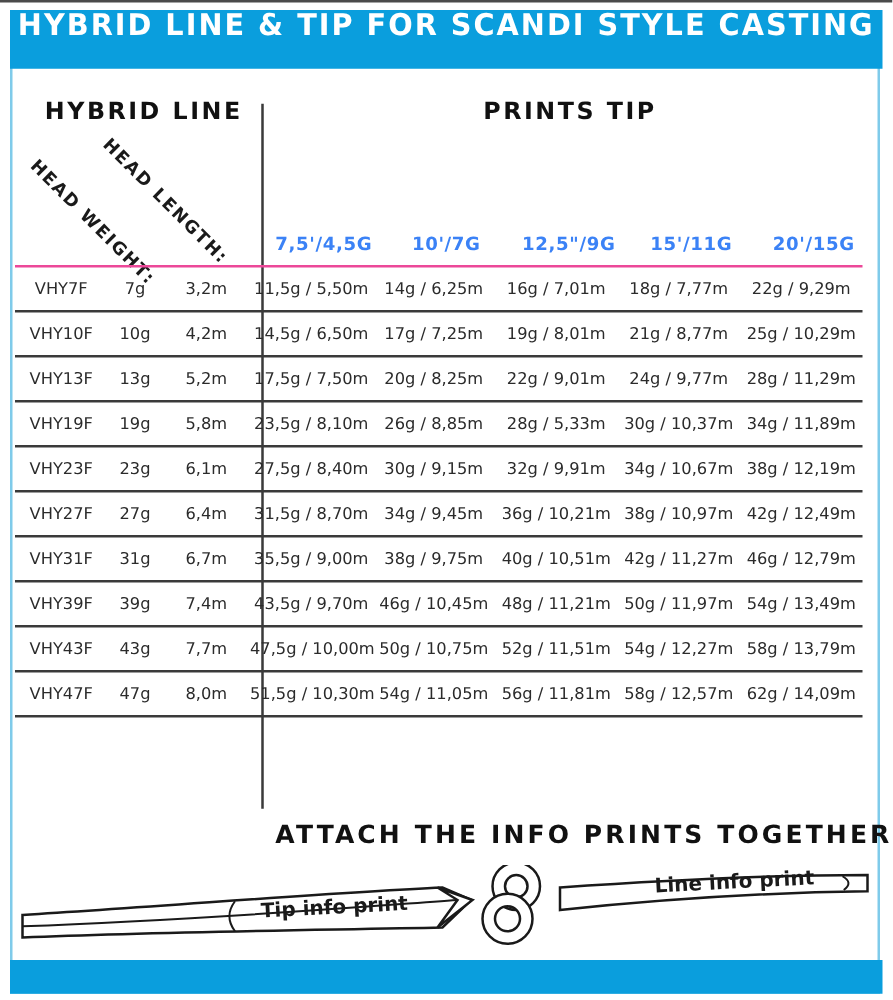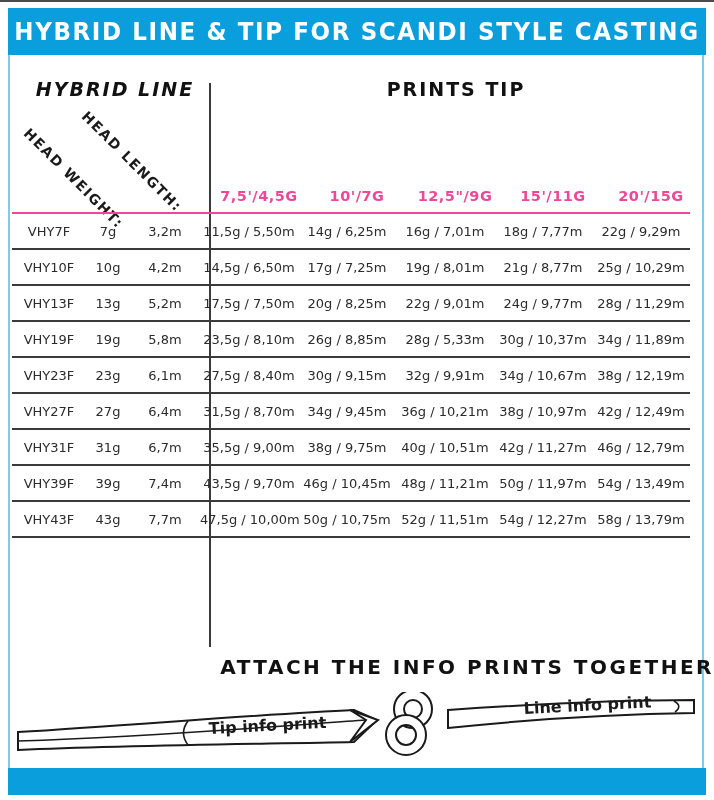--- a/index.html
+++ b/index.html
@@ -1,29 +1,29 @@
 <!DOCTYPE html>
 <html><head>
 <meta charset="utf-8">
 <style>
   html,body{margin:0;padding:0;background:#ffffff;}
   body{width:714px;height:800px;position:relative;font-family:"DejaVu Sans","Liberation Sans",sans-serif;overflow:hidden;}
   .top-edge{position:absolute;left:0;top:0;width:714px;height:2px;background:#4a4a4a;}
   .frame{position:absolute;left:8px;top:8px;width:696px;height:787px;border:2px solid #7fcbea;box-sizing:border-box;background:#ffffff;}
-  .banner{position:absolute;left:8px;top:8px;width:698px;height:47px;background:#0a9edd;display:flex;align-items:center;justify-content:center;}
+  .banner{position:absolute;left:8px;top:8px;width:698px;height:47px;background:#0a9edd;display:flex;align-items:flex-start;justify-content:center;}
   .banner-title{color:#ffffff;font-weight:bold;font-size:23px;letter-spacing:1.6px;white-space:nowrap;transform:scaleY(1.04);}
   .section-header{position:absolute;top:78px;font-weight:bold;font-size:19px;letter-spacing:2px;color:#111;text-align:center;}
-  .line-header{left:22px;width:186px;font-style:italic;}
+  .line-header{left:22px;width:186px;}
   .tip-header{left:212px;width:488px;}
   .v-divider{position:absolute;left:209px;top:83px;width:2px;height:564px;background:#3a3a3a;}
   .diag-label{position:absolute;font-weight:bold;font-size:14px;letter-spacing:1.5px;color:#1a1a1a;transform:rotate(45deg);transform-origin:0 0;white-space:nowrap;}
   .diag-weight{left:32px;top:125px;}
   .diag-length{left:90px;top:108px;}
   .tip-cols{position:absolute;left:210px;top:188px;width:490px;height:24px;display:flex;}
-  .tip-col{width:98px;text-align:center;font-weight:bold;font-size:14.5px;letter-spacing:0.5px;color:#ec4899;}
+  .tip-col{width:98px;text-align:center;font-weight:bold;font-size:14.5px;letter-spacing:0.5px;color:#3b82f6;}
   .spec-table{position:absolute;left:12px;top:212px;width:678px;border-top:2px solid #ec4899;}
   .row{display:grid;grid-template-columns:74px 44px 70px repeat(5,98px);height:34px;border-bottom:2px solid #3a3a3a;align-items:center;}
   .cell{text-align:center;font-size:13px;color:#2b2b2b;white-space:nowrap;}
   .footer-heading{position:absolute;left:0;top:655px;width:714px;text-align:right;font-weight:bold;font-size:20px;letter-spacing:2.5px;color:#111;}
   .knot-art{position:absolute;left:14px;top:692px;}
   .bottom-bar{position:absolute;left:8px;top:768px;width:698px;height:27px;background:#0a9edd;}
   svg text{font-family:"DejaVu Sans","Liberation Sans",sans-serif;font-weight:600;font-size:16px;fill:#1a1a1a;}
 </style>
 </head>
 <body>
@@ -135,20 +135,30 @@
     <div class="row">
       <div class="cell">VHY43F</div>
       <div class="cell">43g</div>
       <div class="cell">7,7m</div>
       <div class="cell">47,5g / 10,00m</div>
       <div class="cell">50g / 10,75m</div>
       <div class="cell">52g / 11,51m</div>
       <div class="cell">54g / 12,27m</div>
       <div class="cell">58g / 13,79m</div>
     </div>
+    <div class="row">
+      <div class="cell">VHY47F</div>
+      <div class="cell">47g</div>
+      <div class="cell">8,0m</div>
+      <div class="cell">51,5g / 10,30m</div>
+      <div class="cell">54g / 11,05m</div>
+      <div class="cell">56g / 11,81m</div>
+      <div class="cell">58g / 12,57m</div>
+      <div class="cell">62g / 14,09m</div>
+    </div>
   </div>
 
 <div class="footer-heading">ATTACH THE INFO PRINTS TOGETHER</div>
 
 <svg class="knot-art" width="686" height="78" viewBox="0 0 686 78">
 
   <path d="M 4,40 C 120,33 250,22 340,18 L 363,28 L 340,50 C 250,52 120,53 4,58 Z" fill="#ffffff" stroke="#1a1a1a" stroke-width="2"></path>
   <path d="M 4,49 C 150,44 280,33 352,28" fill="none" stroke="#1a1a1a" stroke-width="1.6"></path>
   <path d="M 174,29 Q 165,41 174,53" fill="none" stroke="#1a1a1a" stroke-width="1.6"></path>
 

